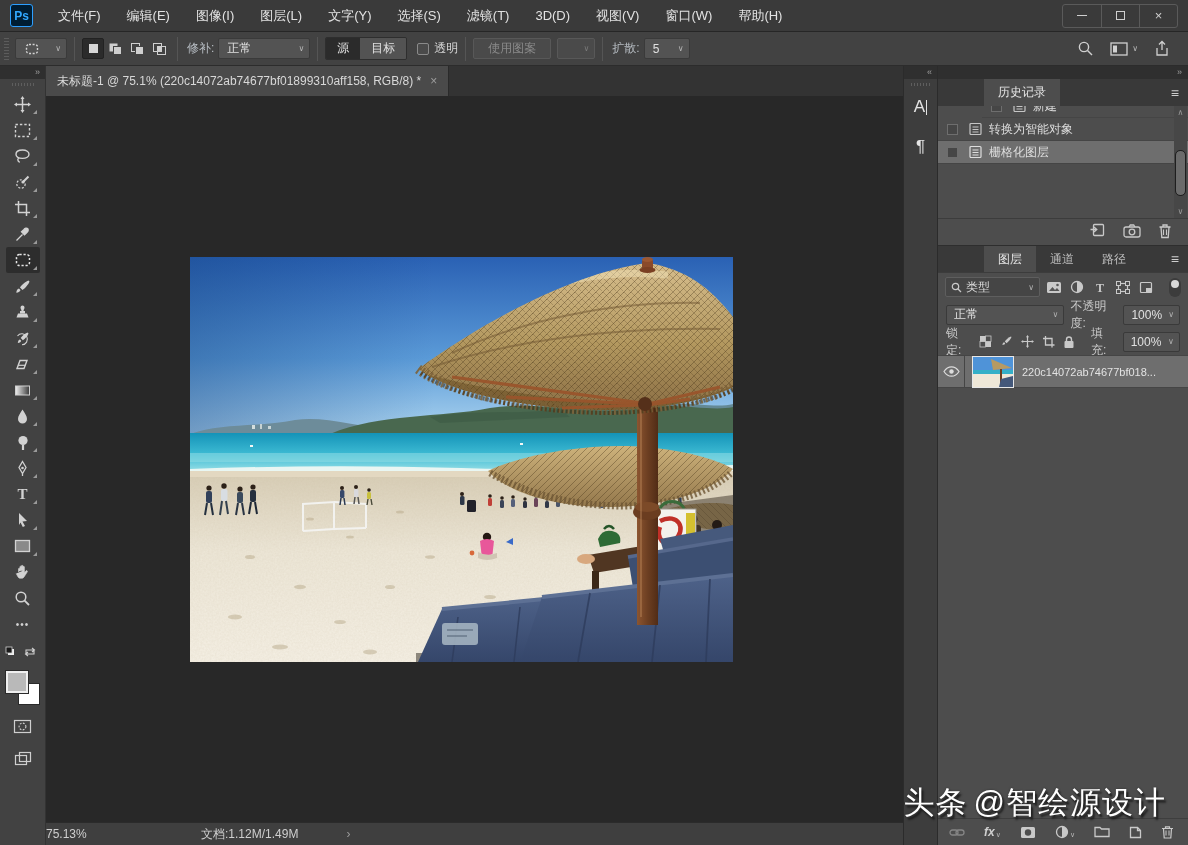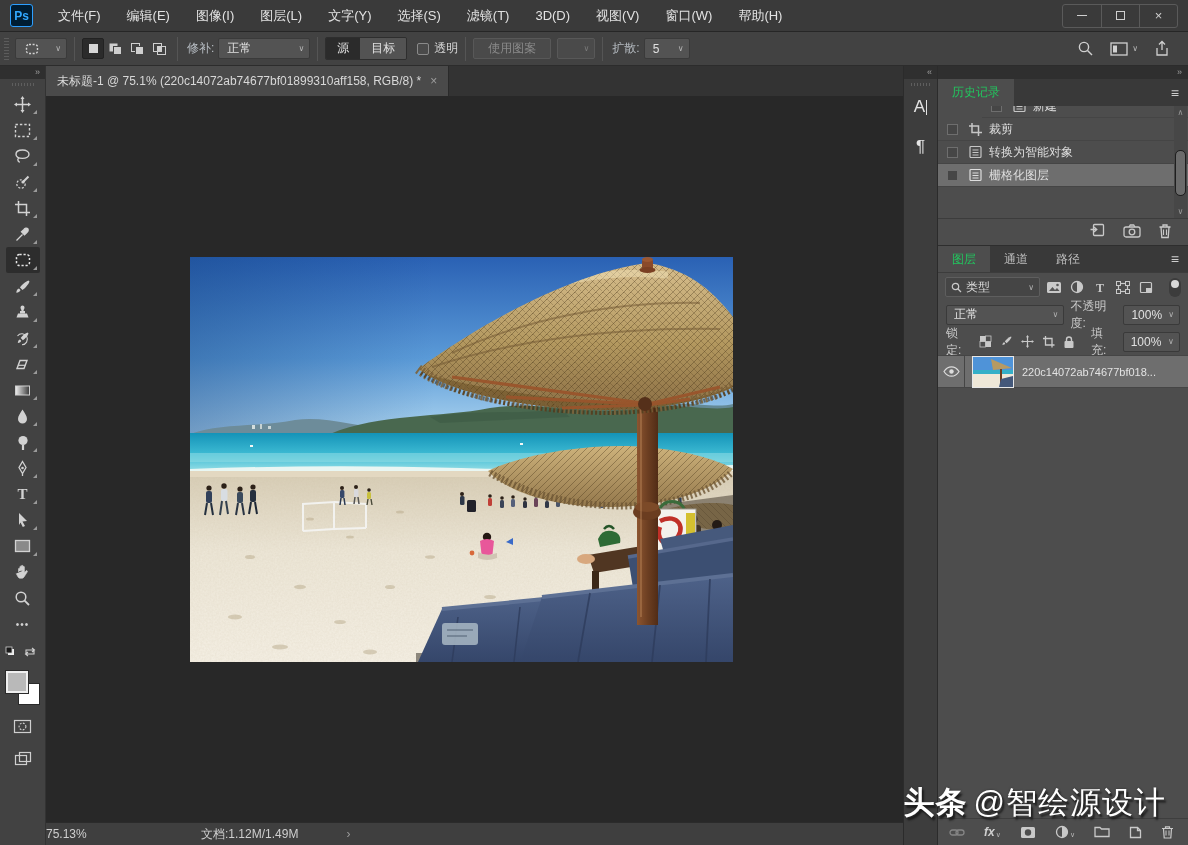--- a/index.html
+++ b/index.html
@@ -88,21 +88,21 @@
                justify-content:center; color:#e4e4e4; font-size:17px; border-radius:2px; }
   .strip-btn .cursor-bar { display:inline-block; width:1px; height:15px; background:#e4e4e4; margin-left:1px; }
 
   
   .panels { position:absolute; left:937px; top:66px; width:251px; height:779px; background:#4d4d4d;
             border-left:1px solid #2b2b2b; display:flex; flex-direction:column; }
   .panels-head { height:13px; background:#2f2f2f; color:#9f9f9f; font-size:9px;
                  text-align:right; padding-right:6px; line-height:13px; }
   .ptabs { height:27px; background:#393939; display:flex; align-items:stretch; }
   .ptab { padding:0 14px; display:flex; align-items:center; color:#bdbdbd; }
-  .ptab.active { background:#4d4d4d; color:#22c55e; }
+  .ptab.active { background:#4d4d4d; color:#e5e5e5;margin-left:46px; }
   .ptab-menu { margin-left:auto; color:#cfcfcf; font-size:14px; padding:0 9px; display:flex; align-items:center; }
 
   .hist-list { height:112px; position:relative; overflow:hidden; background:#4d4d4d; }
   .hist-row { height:23px; display:flex; align-items:center; border-bottom:1px solid #454545; padding-right:16px; }
   .hist-row.clipped { margin-top:-11px;margin-left:44px; }
   .hist-row.selected { background:#6e6e6e; }
   .hist-check { width:11px; height:11px; border:1px solid #6e6e6e; background:#464646; margin:0 7px 0 9px; flex:none; }
   .hist-icon { width:20px; flex:none; display:flex; justify-content:center; }
   .hist-label { color:#dedede; margin-left:4px; white-space:nowrap; }
   .hist-scroll { position:absolute; right:1px; top:0; bottom:0; width:13px; background:#474747;
@@ -150,21 +150,21 @@
   .statusbar { position:absolute; left:46px; top:822px; width:857px; height:23px; background:#3f3f3f;
                border-top:1px solid #2b2b2b; display:flex; align-items:center; color:#cfcfcf; }
   .status-zoom { width:90px; }
   .status-doc { margin-left:65px; }
   .status-chev { margin-left:48px; color:#9a9a9a; }
 
   
   .watermark { position:absolute; right:22px; bottom:21px; font-size:31px; color:#ffffff;
                text-shadow:2px 3px 2px rgba(25,25,25,.95), 0 0 2px rgba(25,25,25,.6);
                letter-spacing:1px; white-space:nowrap; z-index:50; }
-  .watermark .wm-bold { font-weight:bold; margin-right:6px; }
+  .watermark .wm-bold { font-weight:normal; margin-right:6px; }
 </style>
 </head>
 <body>
 
 <div id="app">
 
   <header class="menubar">
     <div class="ps-logo">Ps</div>
     <span class="menu-item">文件(F)</span>
     <span class="menu-item">编辑(E)</span>
@@ -703,29 +703,20 @@
             <svg width="15" height="14" viewBox="0 0 15 14">
               <rect x="2" y="1.5" width="11" height="11" rx="1" fill="none" stroke="#c6c6c6" stroke-width="1.2"></rect>
               <path d="M4.5 5h6M4.5 7.5h6M4.5 10h6" stroke="#c6c6c6" stroke-width="1.2"></path>
             </svg>
           </span>
         <span class="hist-label">新建</span>
       </div>
       <div class="hist-row">
         <span class="hist-check"></span>
         <span class="hist-icon">
-            <svg width="15" height="15" viewBox="0 0 15 15">
-              <path d="M4 1v9.5h10M1 4h9.5V14" fill="none" stroke="#c6c6c6" stroke-width="1.5"></path>
-            </svg>
-          </span>
-        <span class="hist-label">裁剪</span>
-      </div>
-      <div class="hist-row">
-        <span class="hist-check"></span>
-        <span class="hist-icon">
             <svg width="15" height="14" viewBox="0 0 15 14">
               <rect x="2" y="1.5" width="11" height="11" rx="1" fill="none" stroke="#c6c6c6" stroke-width="1.2"></rect>
               <path d="M4.5 5h6M4.5 7.5h6M4.5 10h6" stroke="#c6c6c6" stroke-width="1.2"></path>
             </svg>
           </span>
         <span class="hist-label">转换为智能对象</span>
       </div>
       <div class="hist-row selected">
         <span class="hist-check"></span>
         <span class="hist-icon">

